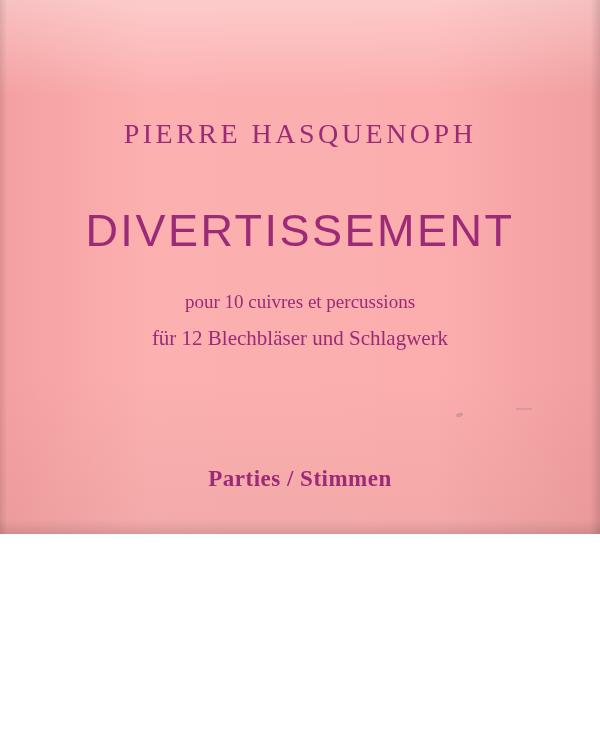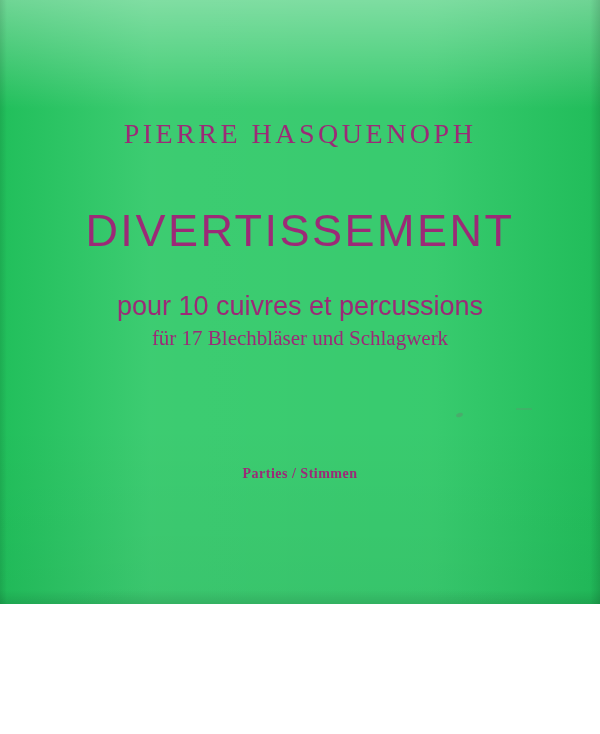--- a/index.html
+++ b/index.html
@@ -10,22 +10,22 @@
     width: 600px;
     height: 734px;
     background: #ffffff;
     font-family: "Liberation Serif", serif;
     overflow: hidden;
   }
 
   .cover {
     position: relative;
     width: 600px;
-    height: 604px;
-    background: #22c55e;
+    height: 534px;
+    background: #fca5a5;
     box-sizing: border-box;
     overflow: hidden;
   }
 
   
   .cover::before {
     content: "";
     position: absolute;
     inset: 0;
     background:
@@ -87,22 +87,22 @@
     letter-spacing: 2.5px;
     color: #9c2a77;
     font-weight: 400;
   }
 
   .subtitle-fr {
     position: absolute;
     top: 291px;
     left: 0;
     right: 0;
-    font-family: Liberation Sans, sans-serif;
-    font-size: 27px;
+    font-family: Liberation Serif, serif;
+    font-size: 19px;
     color: #9c2a77;
     font-weight: 400;
   }
 
   .subtitle-de {
     position: absolute;
     top: 326px;
     left: 0;
     right: 0;
     font-family: "Liberation Serif", serif;
@@ -110,21 +110,21 @@
     color: #9c2a77;
     font-weight: 400;
   }
 
   .parts {
     position: absolute;
     top: 466px;
     left: 0;
     right: 0;
     font-family: "Liberation Serif", serif;
-    font-size: 14px;
+    font-size: 23px;
     color: #9c2a77;
     font-weight: 700;
     letter-spacing: 0.5px;
   }
 
   
   .speck-a {
     position: absolute;
     left: 456px;
     top: 413px;
@@ -154,20 +154,20 @@
   <div class="edge-right"></div>
   <div class="edge-bottom"></div>
 
   <div class="content">
     <div class="composer">PIERRE  HASQUENOPH</div>
 
     <div class="title">DIVERTISSEMENT</div>
 
     <div class="subtitle-fr">pour 10 cuivres et percussions</div>
 
-    <div class="subtitle-de">für 17 Blechbläser und Schlagwerk</div>
+    <div class="subtitle-de">für 12 Blechbläser und Schlagwerk</div>
 
     <div class="parts">Parties / Stimmen</div>
 
     <div class="speck-a"></div>
     <div class="speck-b"></div>
   </div>
 </div>
 
 </body></html>

